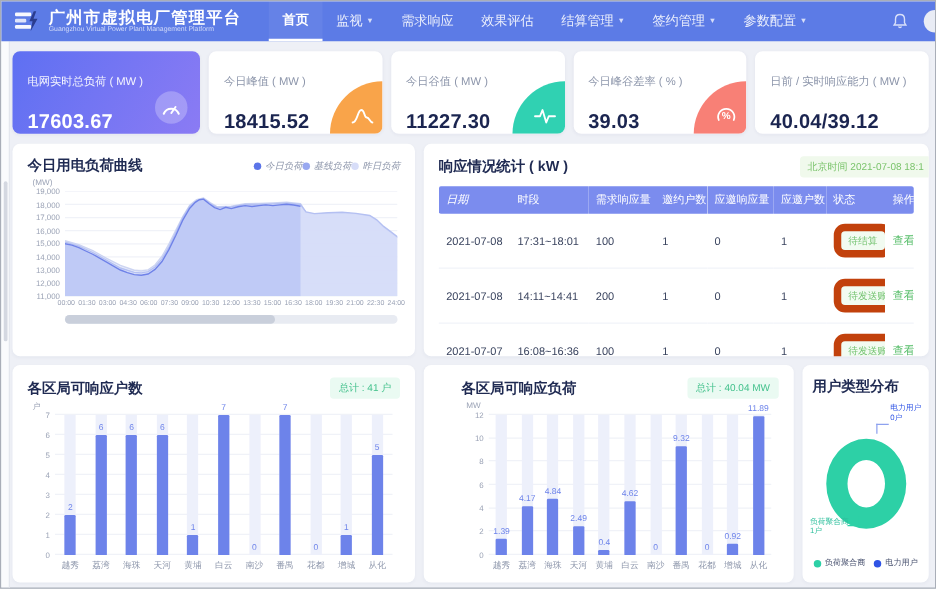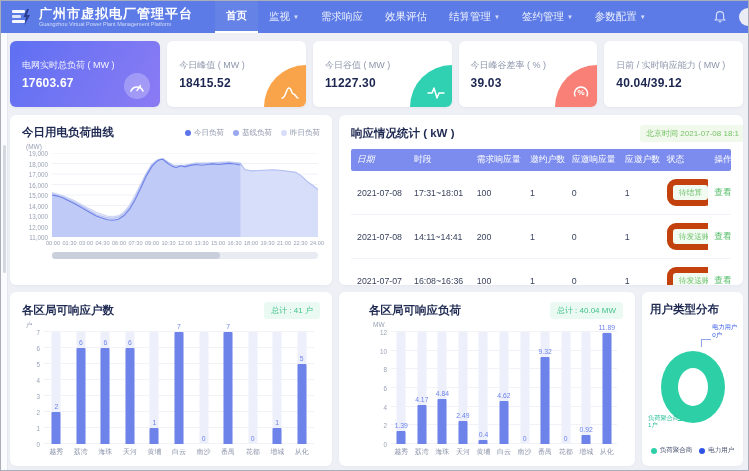--- a/index.html
+++ b/index.html
@@ -22,41 +22,41 @@
 
   
   .left-strip { position:absolute; top:32px; left:0; bottom:0; width:7px; background:#fafbfd; border-right:1px solid #e4e7ee; }
   .left-thumb { position:absolute; top:112px; left:2px; width:3px; height:128px; background:#d4d8e1; border-radius:2px; }
 
   
   .kpi-row { position:absolute; top:40px; left:9px; right:5px; height:66px; display:flex; gap:7px; }
   .kpi { flex:1; background:#fff; border-radius:6px; position:relative; padding:18px 12px; overflow:hidden; box-shadow:0 1px 3px rgba(30,40,90,.05); }
   .kpi.primary { flex:1.1; background:linear-gradient(120deg,#5e70f2,#8b7bf4); }
   .kpi-label { font-size:9px; color:#8d96ab; white-space:nowrap; }
-  .kpi-value { font-size:12px; font-weight:bold; color:#1b2550; margin-top:4px; letter-spacing:.2px; }
+  .kpi-value { font-size:16px; font-weight:bold; color:#1b2550; margin-top:17px; letter-spacing:.2px; }
   .kpi.primary .kpi-label { color:rgba(255,255,255,.92); }
   .kpi.primary .kpi-value { color:#fff; }
   .circle-icon { position:absolute; right:10px; bottom:8px; width:26px; height:26px; border-radius:50%; background:rgba(255,255,255,.25); display:flex; align-items:center; justify-content:center; }
   .corner-icon { position:absolute; right:0; bottom:0; width:42px; height:42px; border-top-left-radius:100%; }
   .corner-icon svg { position:absolute; right:7px; bottom:7px; }
 
   
   .panel { background:#fff; border-radius:6px; padding:10px 12px; position:relative; overflow:hidden; box-shadow:0 1px 3px rgba(30,40,90,.04); }
   .mid-row { position:absolute; top:114px; left:9px; right:5px; height:170px; display:flex; gap:7px; }
   .panel-load { width:322px; flex:none; }
   .panel-table { flex:1; min-width:0; }
   .bottom-row { position:absolute; top:291px; left:9px; right:5px; height:174px; display:flex; gap:7px; }
   .panel-bar1 { width:322px; flex:none; }
   .panel-bar2 { flex:1; min-width:0;padding-left:30px; }
   .panel-donut { width:101px; flex:none; padding:10px 8px; }
   .panel-head { display:flex; align-items:center; justify-content:space-between; }
   .panel-title { font-size:11.5px; font-weight:bold; color:#1f2a52; white-space:nowrap; }
 
   
-  .legend { display:flex; gap:9px; align-items:flex-end; }
+  .legend { display:flex; gap:0; align-items:flex-end;font-style:italic; }
   .legend-item { display:flex; align-items:center; gap:3px; font-size:7.5px; color:#8d96ab; cursor:pointer; white-space:nowrap; }
   .legend-dot { width:6px; height:6px; border-radius:50%; flex:none; }
   .linechart { position:relative; height:122px; margin-top:4px; }
   .lc-unit { position:absolute; top:-1px; left:4px; font-size:6.5px; color:#9aa2b5; }
   .lc-svg { position:absolute; left:30px; top:9px; }
   .lc-ylab { position:absolute; left:0; width:26px; text-align:right; font-size:6.3px; color:#9aa2b5; }
   .lc-xrow { position:absolute; left:24px; top:96px; width:278px; display:flex; justify-content:space-between; }
   .lc-xlab { font-size:5.6px; color:#9aa2b5; white-space:nowrap; }
   .lc-slider { position:absolute; left:30px; top:108px; width:266px; height:7px; background:#e8ebf2; border-radius:4px; cursor:pointer; }
   .lc-slider-sel { position:absolute; left:0; top:0; height:7px; width:63%; background:#c9cfdb; border-radius:4px; }

